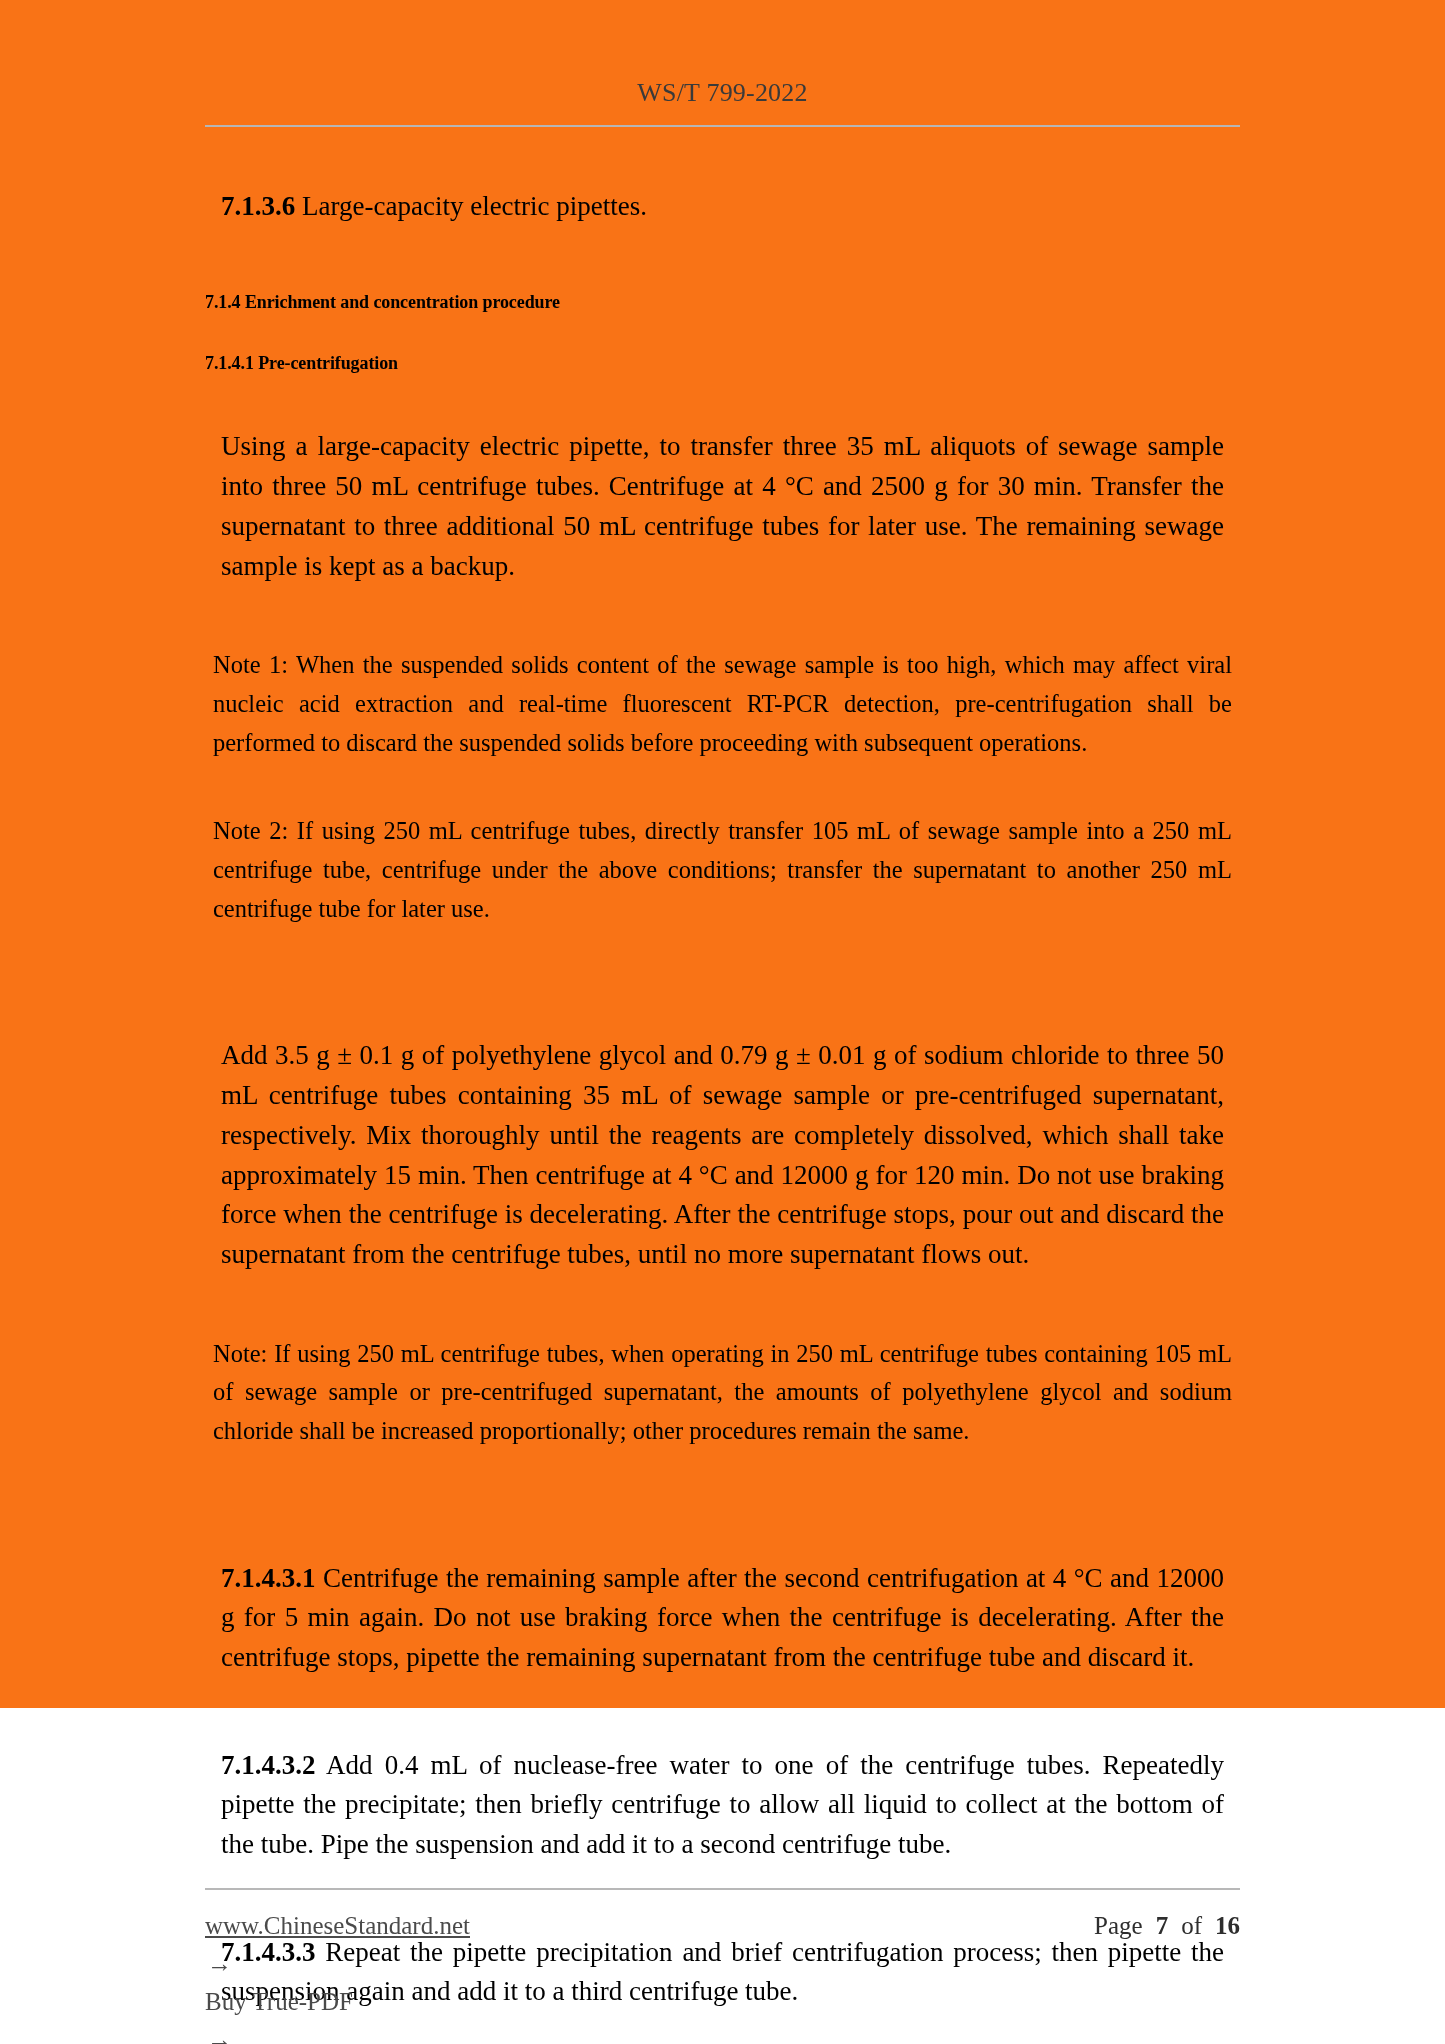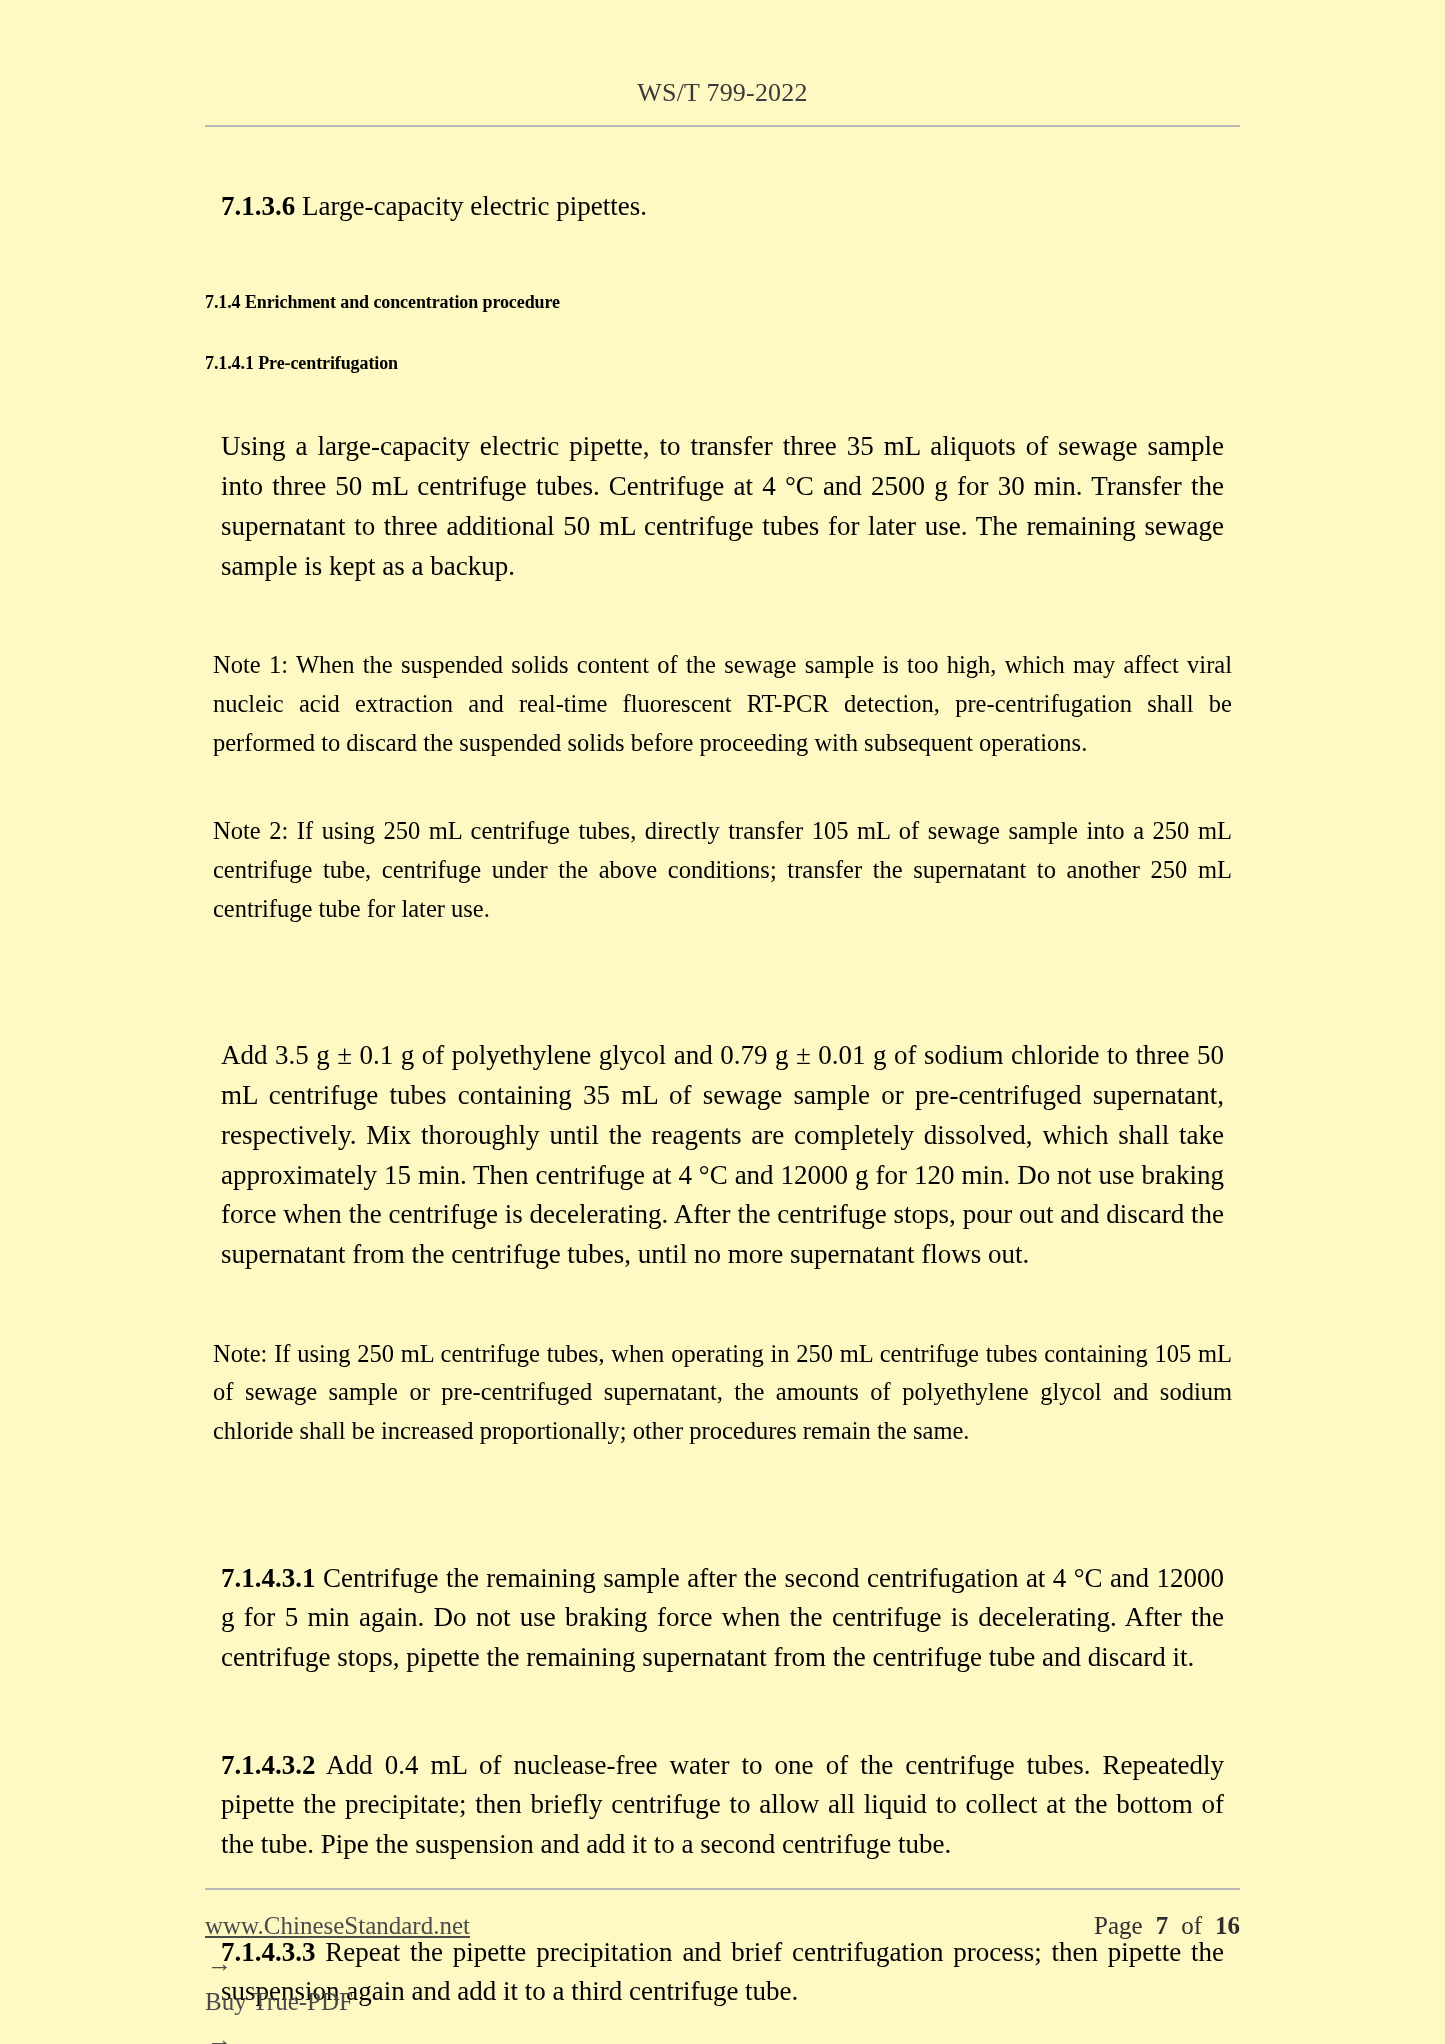--- a/index.html
+++ b/index.html
@@ -10,25 +10,25 @@
   body {
     width: 1445px;
     height: 2044px;
     font-family: "Liberation Serif", "DejaVu Serif", serif;
     color: #000000;
     position: relative;
     overflow: hidden;
   }
   .page {
     width: 1445px;
-    height: 2044px;
+    height: 1708px;
     box-sizing: border-box;
     padding: 0;
     position: relative;
-    background: #fef9c3;
+    background: #f97316;
   }
   .content-col {
     position: absolute;
     left: 205px;
     top: 0;
     width: 1035px;
   }
 
   
   .header {

